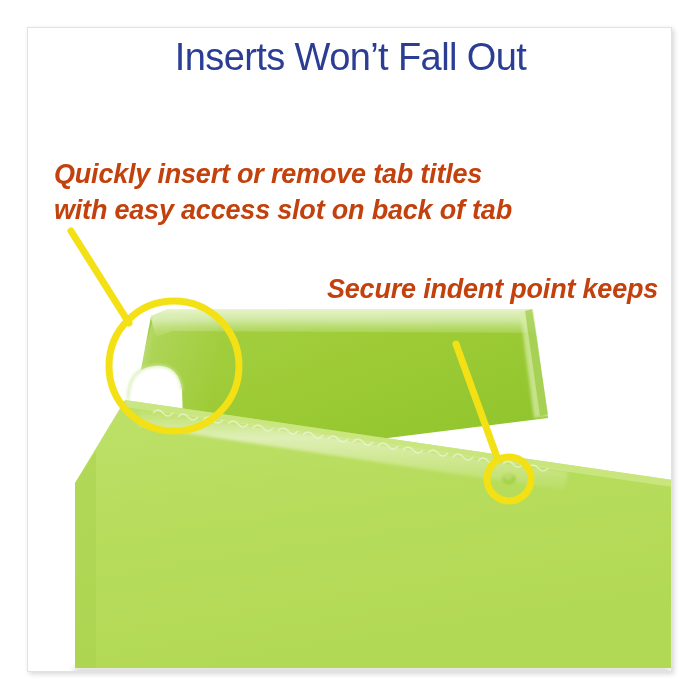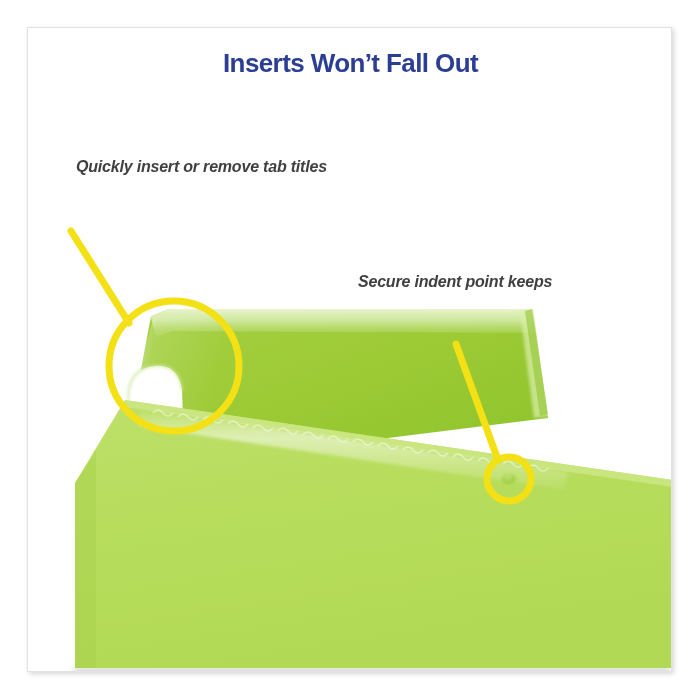--- a/index.html
+++ b/index.html
@@ -32,54 +32,53 @@
     border: 1px solid #e2e2e2;
     box-shadow: 2px 2px 5px rgba(0,0,0,0.16);
     box-sizing: border-box;
     overflow: hidden;
   }
 
   
   #headline {
     position: absolute;
     left: 0;
-    top: 22px;
+    top: 10px;
     width: 645px;
     text-align: center;
-    font-size: 26px;
-    font-weight: bold;
+    font-size: 38px;
+    font-weight: normal;
     letter-spacing: -0.6px;
     color: #2b3e94;
     line-height: 1;
     white-space: nowrap;
   }
 
   
   #photo {
     position: absolute;
     left: 0;
     top: 0;
     width: 645px;
     height: 645px;
   }
 
   
   .callout {
     position: absolute;
-    font-size: 16px;
+    font-size: 27px;
     font-weight: bold;
     font-style: italic;
-    color: #404040;
+    color: #c2410c;
     line-height: 1.34;
     letter-spacing: -0.2px;
     white-space: nowrap;
-    margin-left: 22px;
   }
   #callout-left  { left: 26px;  top: 128px; text-align: left; }
-  #callout-right { left: 308px; top: 243px; text-align: left; }
+  #callout-right { left: 299px; top: 243px; text-align: left; }
   .callout .line { display: block; }
 
   
   #annotations {
     position: absolute;
     left: 0;
     top: 0;
     width: 645px;
     height: 645px;
     pointer-events: none;
@@ -226,20 +225,21 @@
 
       <g>
         <path d="M 100 372 C 100 352, 108 340, 126 338 C 142 336, 152 345, 154 362" fill="none" stroke="#cfe9a0" stroke-width="2.4" opacity="0.8" filter="url(#blurSmall)"></path>
       </g>
     </svg>
 
     <div id="headline">Inserts Won’t Fall Out</div>
 
     <div class="callout" id="callout-left">
       <span class="line">Quickly insert or remove tab titles</span>
+      <span class="line">with easy access slot on back of tab</span>
     </div>
 
     <div class="callout" id="callout-right">
       <span class="line">Secure indent point keeps</span>
     </div>
 
     <svg id="annotations" viewBox="0 0 645 645">
 
       <g>
         <path d="M 43 203 L 101 295" stroke="#f3e015" stroke-width="7" stroke-linecap="round" fill="none"></path>

